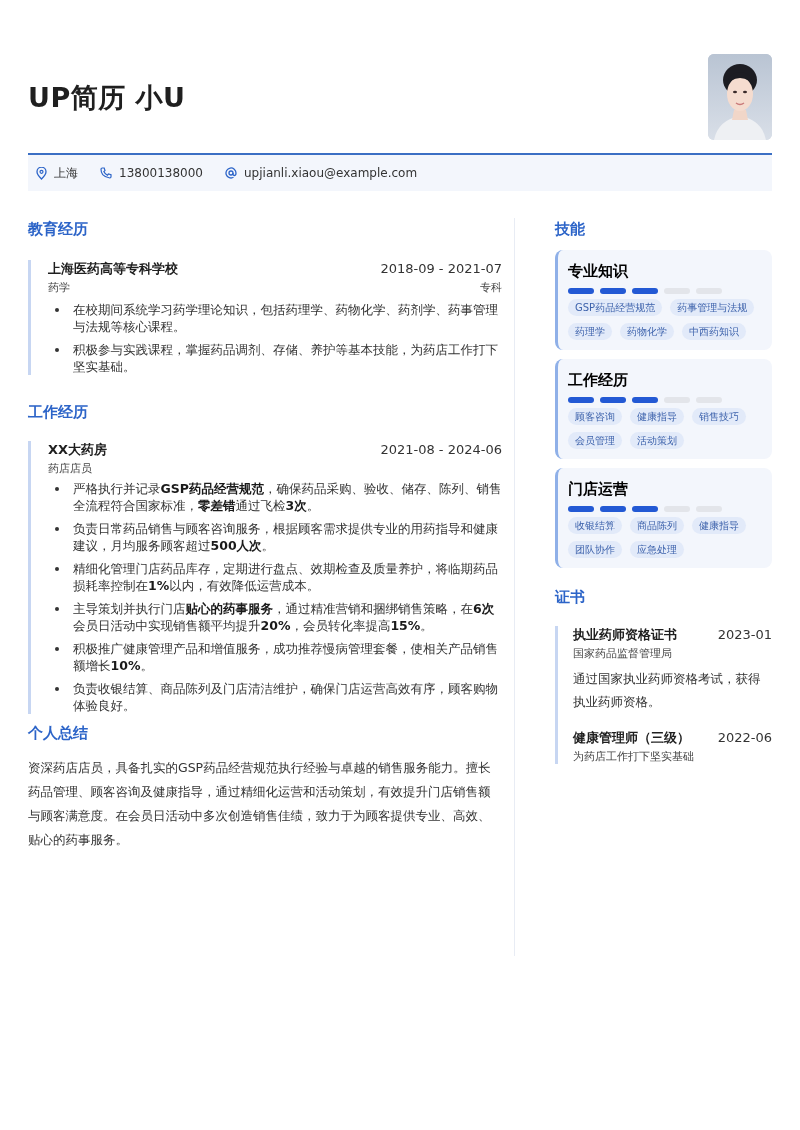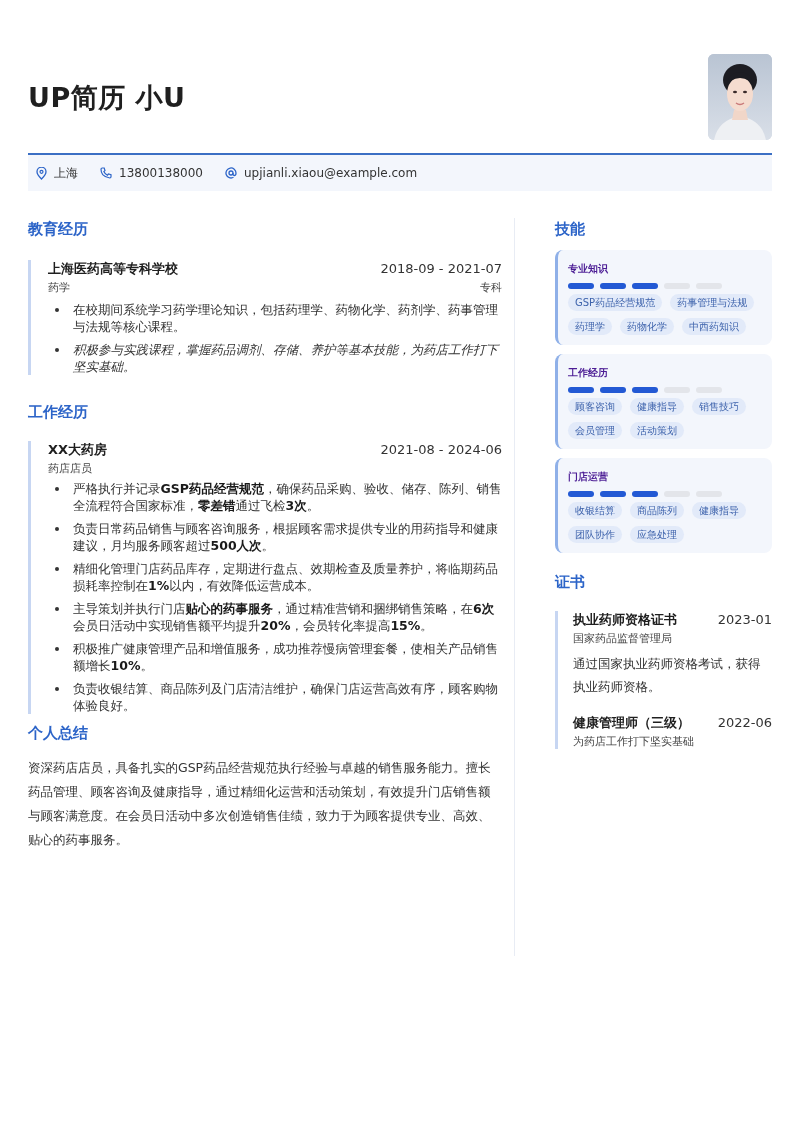--- a/index.html
+++ b/index.html
@@ -59,21 +59,21 @@
   }
   ul.bullets li b { color: #1a1a1a; }
 
   .summary { font-size: 12.5px; line-height: 24px; color: #333; margin-top: 10px; }
 
   
   .skill-card {
     background: #f3f6fc; border-left: 3px solid #8fb0e8; border-radius: 8px;
     padding: 10px 12px 10px 10px; margin-bottom: 9px; width: 217px;
   }
-  .skill-name { font-size: 10px; font-weight: bold; color: #4c1d95; margin-top: 2px; }
+  .skill-name { font-size: 15px; font-weight: bold; color: #000000; margin-top: 2px; }
   .skill-bars { display: flex; gap: 6px; margin-top: 7px; }
   .bar { width: 26px; height: 6px; border-radius: 3px; background: #e3e5ea; }
   .bar.on { background: #2359d4; }
   .tags { display: flex; flex-wrap: wrap; gap: 7px 8px; margin-top: 5px; }
   .tag {
     font-size: 10px; color: #3e63ac; background: #e2eaf9; border-radius: 9px;
     padding: 2px 7px; line-height: 13px;
   }
 
   .cert { border-left: 3px solid #c7d6f2; padding-left: 15px; }
@@ -138,21 +138,21 @@
         <div class="entry-head">
           <span class="entry-title">上海医药高等专科学校</span>
           <span class="entry-date">2018-09 - 2021-07</span>
         </div>
         <div class="entry-sub">
           <span>药学</span>
           <span>专科</span>
         </div>
         <ul class="bullets" style="margin-top:6px;">
           <li>在校期间系统学习药学理论知识，包括药理学、药物化学、药剂学、药事管理与法规等核心课程。</li>
-          <li style="margin-bottom:0;font-style:italic;">积极参与实践课程，掌握药品调剂、存储、养护等基本技能，为药店工作打下坚实基础。</li>
+          <li style="margin-bottom:0;">积极参与实践课程，掌握药品调剂、存储、养护等基本技能，为药店工作打下坚实基础。</li>
         </ul>
       </div>
     </div>
 
     <div style="margin-top:24px;">
       <div class="section-title">工作经历</div>
       <div class="entry" style="margin-top:16px;">
         <div class="entry-head">
           <span class="entry-title">XX大药房</span>
           <span class="entry-date">2021-08 - 2024-06</span>

